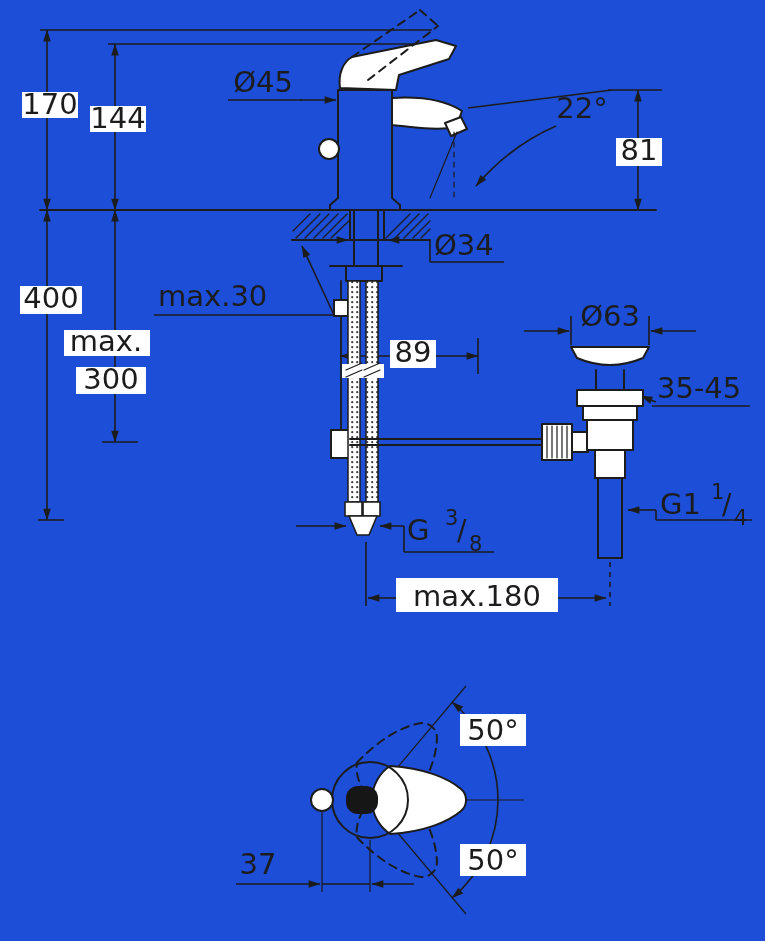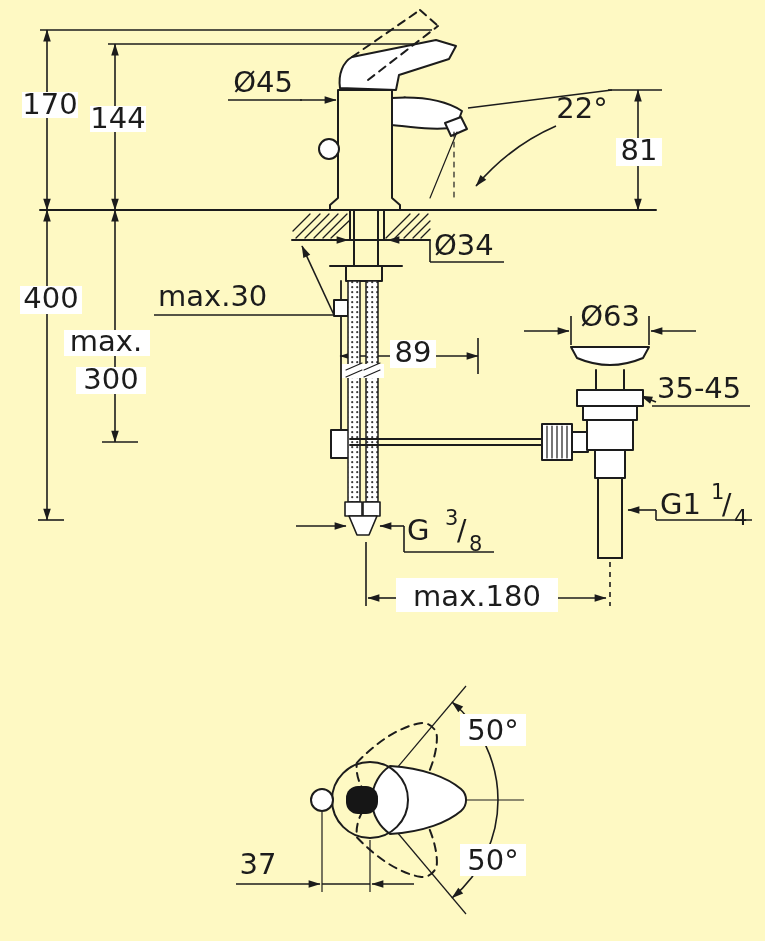--- a/index.html
+++ b/index.html
@@ -1,16 +1,16 @@
 <!DOCTYPE html>
 <html><head>
 <meta charset="utf-8">
 <style>
   html,body{margin:0;padding:0;background:#ffffff;}
-  .page{position:relative;width:765px;height:941px;background:#fef9c3;overflow:hidden;
+  .page{position:relative;width:765px;height:941px;background:#1d4ed8;overflow:hidden;
         font-family:"DejaVu Sans",sans-serif;}
   svg{display:block;}
   svg text{fill:#1c1c1c;font-family:"DejaVu Sans",sans-serif;}
   .obj{stroke:#1c1c1c;stroke-width:2;fill:none;stroke-linecap:round;stroke-linejoin:round;}
   .dim{stroke:#1c1c1c;stroke-width:1.6;fill:none;}
   .thin{stroke:#1c1c1c;stroke-width:1.2;fill:none;}
   .hatch{stroke:#1c1c1c;stroke-width:1.3;fill:none;}
   .wfill{fill:#ffffff;}
   .mask{fill:#ffffff;stroke:none;}
   .dsh{stroke-dasharray:8,6;}

